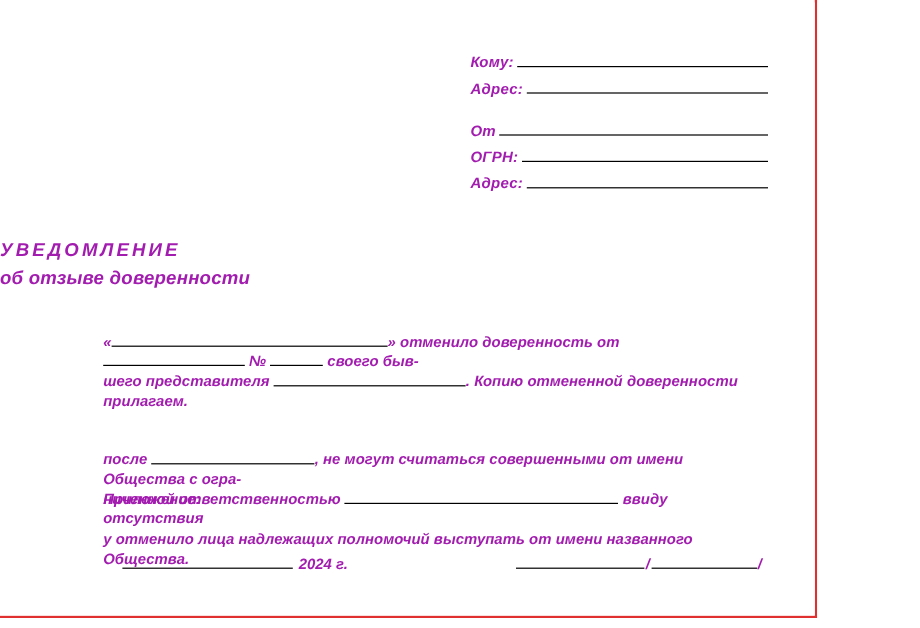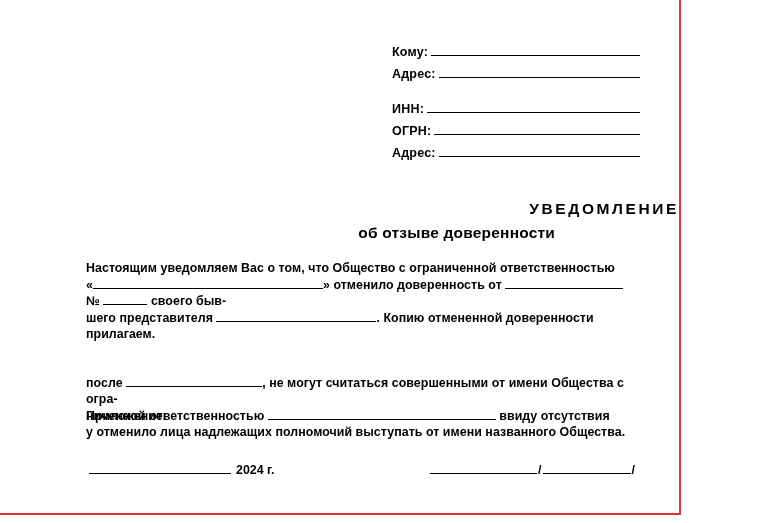--- a/index.html
+++ b/index.html
@@ -47,21 +47,22 @@
     width: 679px;
     height: 513px;
     background: #ffffff;
   }
   .content {
     position: absolute;
     left: 0;
     top: 0;
     width: 679px;
     height: 513px;
-    color: #000000;
+    color: #a21caf;
+    font-style: italic;
   }
 
   
   .header-block {
     position: absolute;
     left: 392px;
     top: 44px;
     width: 248px;
   }
   .hline {
@@ -83,31 +84,31 @@
     height: 11px;
   }
   .gap-block { height: 13px; }
 
   
   .title {
     position: absolute;
     left: 0;
     top: 200px;
     width: 679px;
-    text-align: right;
+    text-align: left;
     font-size: 15.5px;
     font-weight: bold;
     letter-spacing: 2.6px;
   }
   .subtitle {
     position: absolute;
     left: 0;
     top: 224px;
     width: 555px;
-    text-align: right;
+    text-align: left;
     font-size: 15.5px;
     font-weight: bold;
     letter-spacing: 0.2px;
   }
 
   
   .body {
     position: absolute;
     left: 86px;
     top: 260px;
@@ -150,21 +151,21 @@
   .sign-row {
     position: absolute;
     left: 86px;
     top: 462px;
     width: 551px;
     font-size: 12.4px;
     font-weight: bold;
   }
   .sign-left {
     position: absolute;
-    left: 3px;
+    left: 16px;
     top: 0;
     display: flex;
     align-items: baseline;
   }
   .sign-left .rule {
     display: inline-block;
     width: 142px;
     border-bottom: 1.6px solid #000;
     height: 11px;
     margin-right: 5px;
@@ -217,40 +218,40 @@
         <div class="hline">
           <span class="lbl">Кому:</span>
           <span class="rule"></span>
         </div>
         <div class="hline">
           <span class="lbl">Адрес:</span>
           <span class="rule"></span>
         </div>
         <div class="gap-block"></div>
         <div class="hline">
-          <span class="lbl">ИНН:</span>
+          <span class="lbl">От</span>
           <span class="rule"></span>
         </div>
         <div class="hline">
           <span class="lbl">ОГРН:</span>
           <span class="rule"></span>
         </div>
         <div class="hline">
           <span class="lbl">Адрес:</span>
           <span class="rule"></span>
         </div>
       </div>
 
       <div class="title">УВЕДОМЛЕНИЕ</div>
       <div class="subtitle">об отзыве доверенности</div>
 
       <div class="body">
 
         <div class="para">
-          <span>Настоящим уведомляем Вас о том, что Общество с ограниченной ответственностью</span><br>
+          <br>
           <span>«</span><span class="blank b-xxl"></span><span>» отменило доверенность от</span>
           <span class="blank b-md"></span>
           <span>№</span>
           <span class="blank b-xs"></span>
           <span>своего быв-</span><br>
           <span>шего представителя</span>
           <span class="blank b-xl"></span><span>. Копию отмененной доверенности прилагаем.</span>
         </div>
 
         <div class="para tight">

